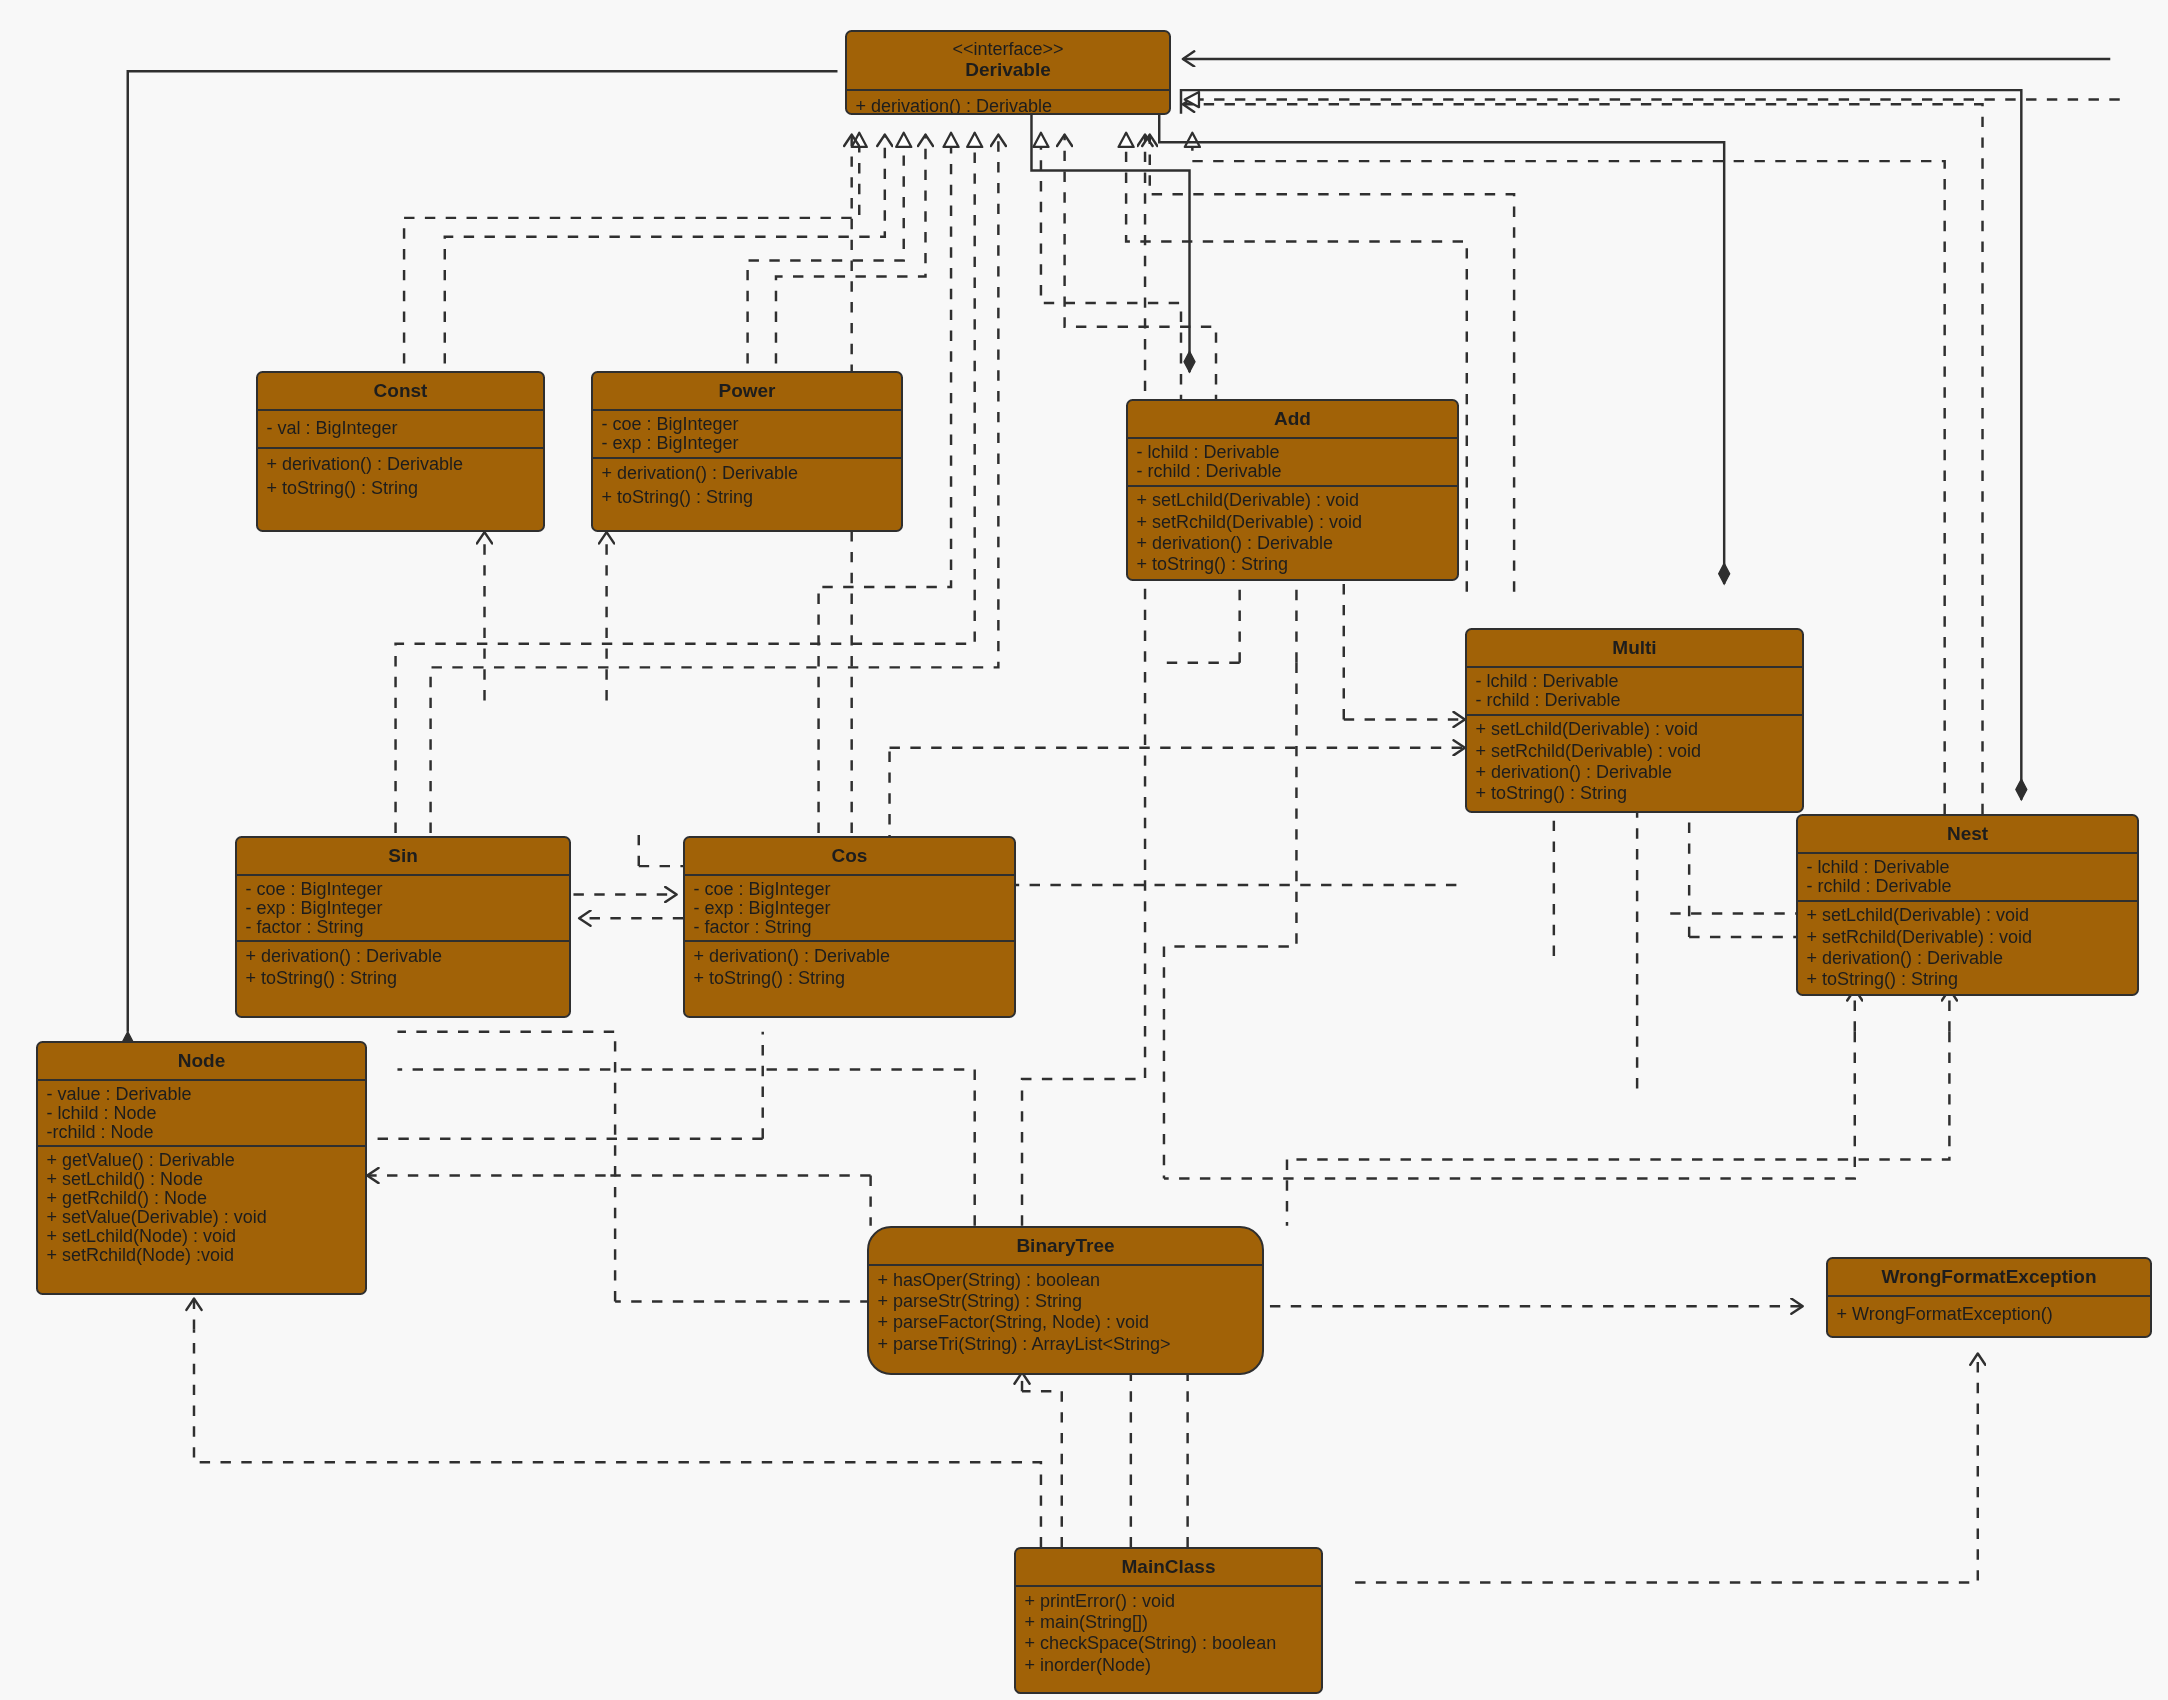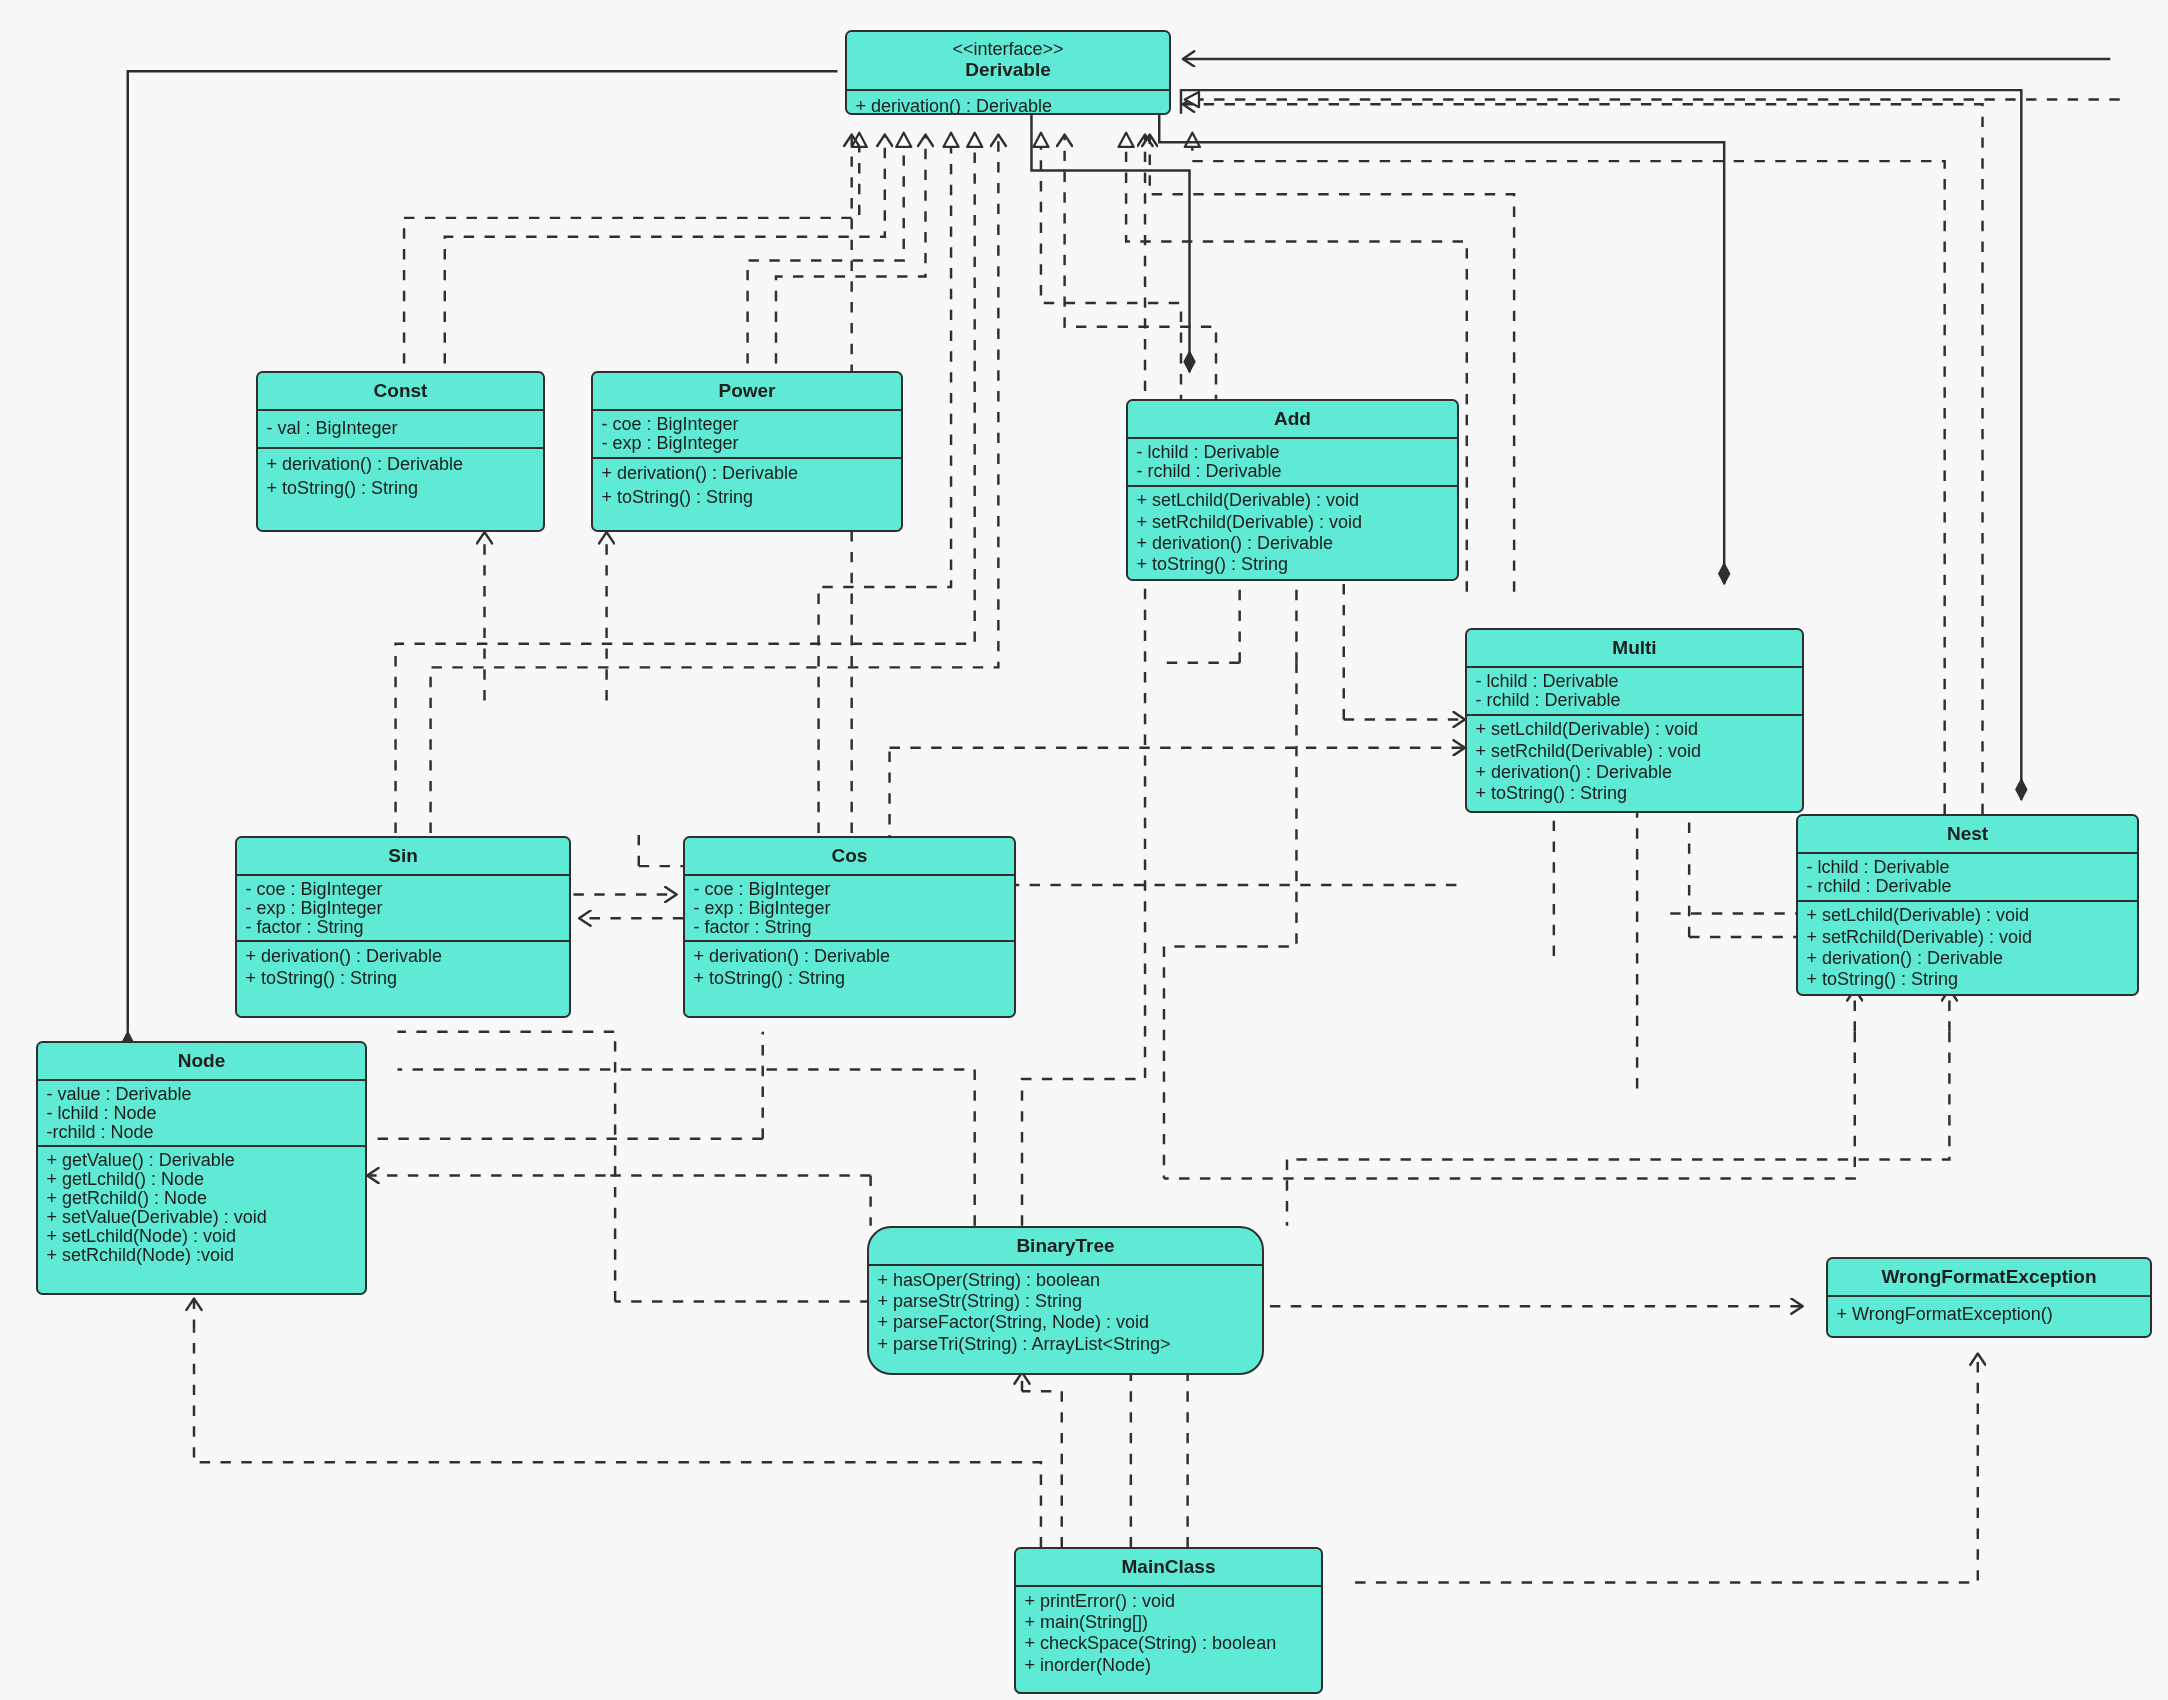--- a/index.html
+++ b/index.html
@@ -9,21 +9,21 @@
     background:#f8f8f8;
     font-family:"Liberation Sans","DejaVu Sans",sans-serif;
     overflow:hidden;
     position:relative;
   }
   #canvas{position:absolute;inset:0;width:2168px;height:1701px;}
   #edges{position:absolute;left:0;top:0;width:2168px;height:1701px;pointer-events:none;}
 
   .uml-class{
     position:absolute;
-    background:#5eead4;
+    background:#a16207;
     border:2.4px solid #2f2f2f;
     border-radius:6.6px;
     box-sizing:border-box;
     overflow:hidden;
     z-index:5;
   }
   .uml-head{
     text-align:center;
     font-weight:bold;
     color:#1d1d1d;
@@ -312,21 +312,21 @@
     </div>
     <div class="sep"></div>
     <div class="uml-compartment vtight">
       <div class="member">- value : Derivable</div>
       <div class="member">- lchild : Node</div>
       <div class="member">-rchild : Node</div>
     </div>
     <div class="sep"></div>
     <div class="uml-compartment vtight">
       <div class="member">+ getValue() : Derivable</div>
-      <div class="member">+ getLchild() : Node</div>
+      <div class="member">+ setLchild() : Node</div>
       <div class="member">+ getRchild() : Node</div>
       <div class="member">+ setValue(Derivable) : void</div>
       <div class="member">+ setLchild(Node) : void</div>
       <div class="member">+ setRchild(Node) :void</div>
     </div>
   </div>
 
   <div class="uml-class" style="left:867px;top:1226px;width:397px;height:149px;border-radius:24px;">
     <div class="uml-head">
       <span>BinaryTree</span>

